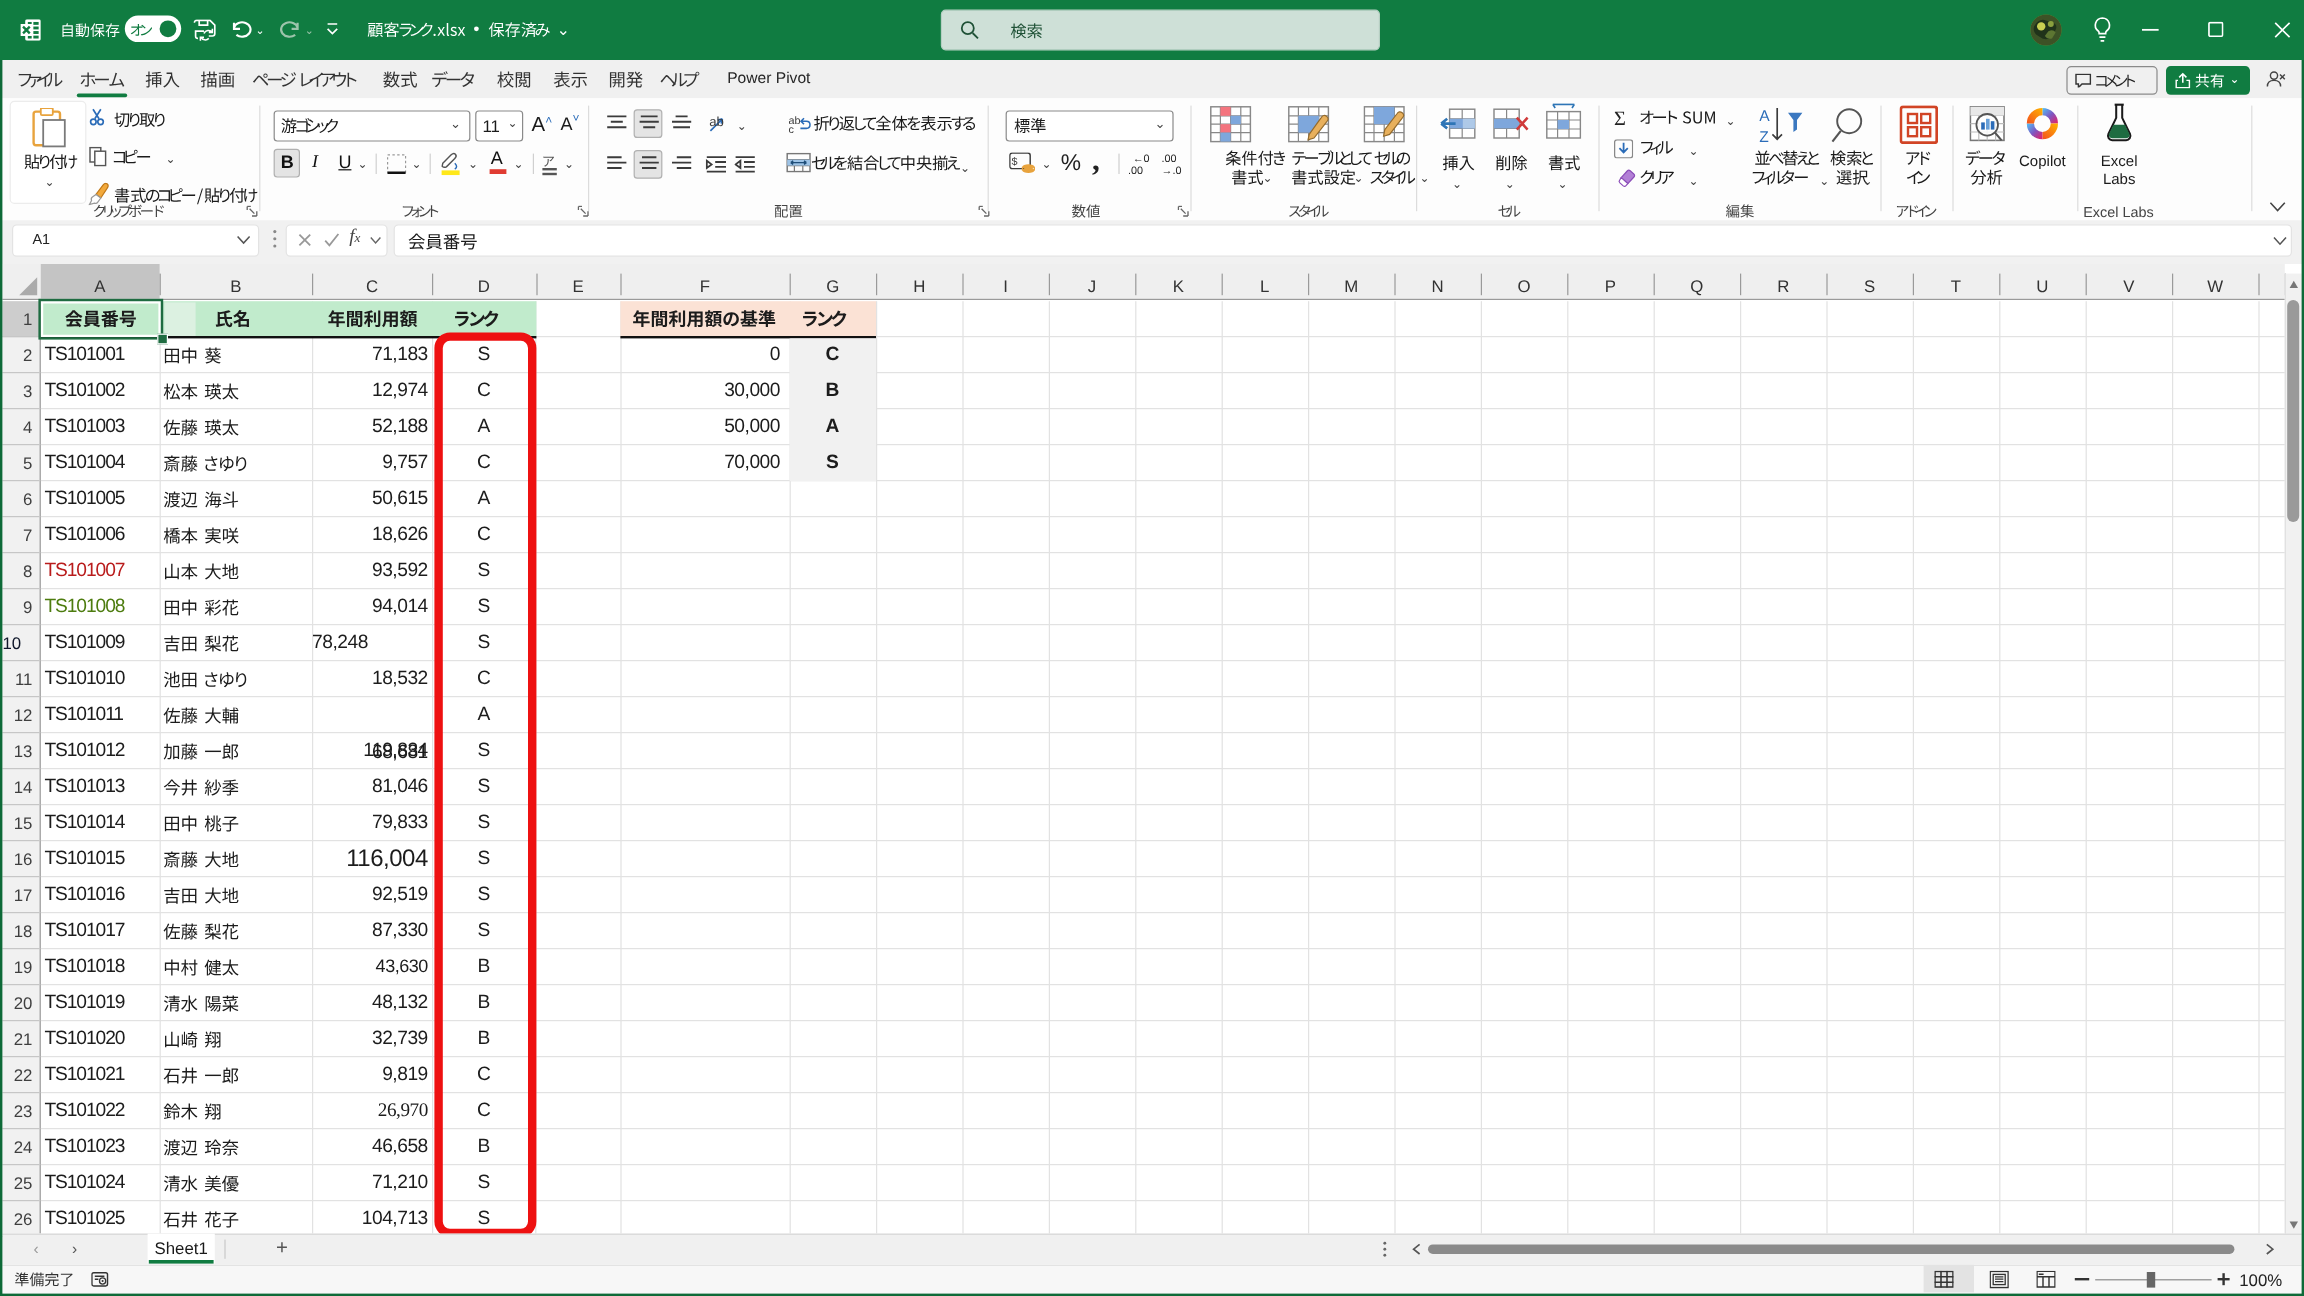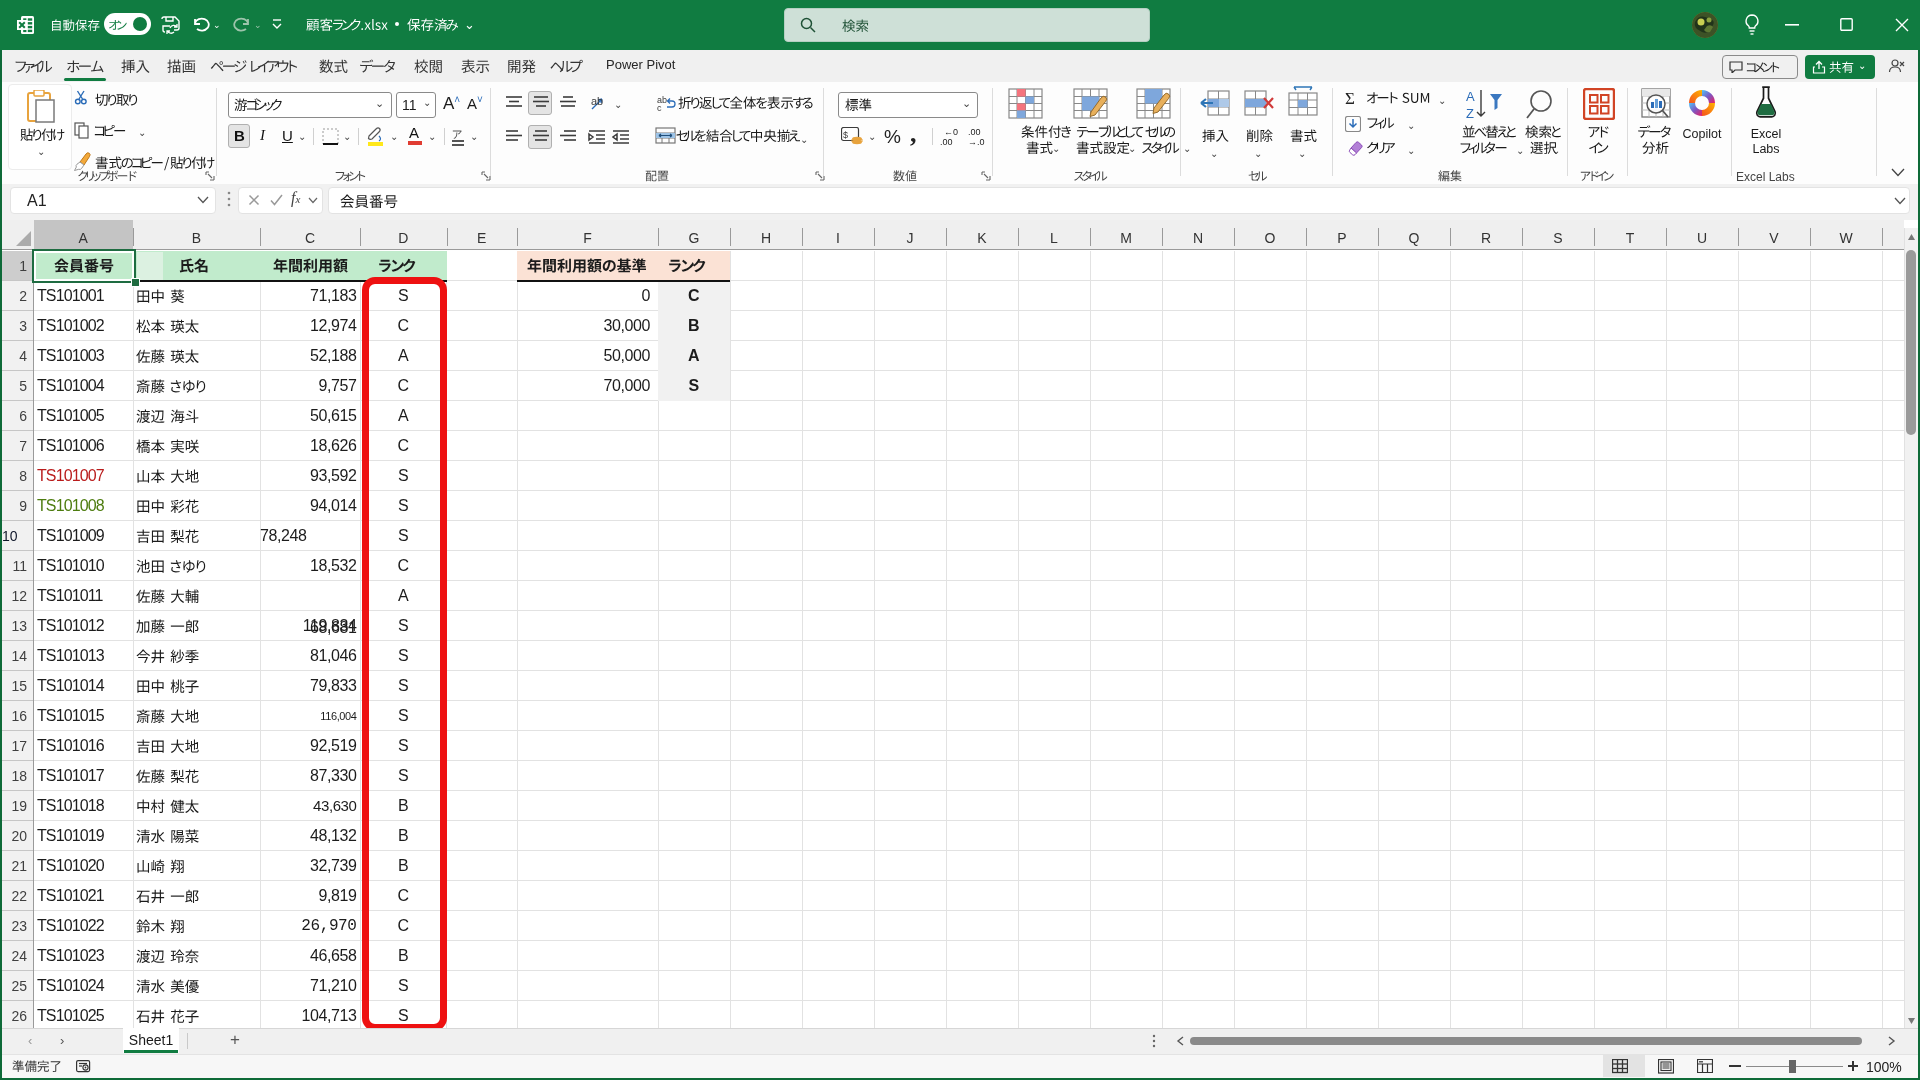--- a/index.html
+++ b/index.html
@@ -965,21 +965,21 @@
     <path d="M7.2 18 h9.6 l3.6 7.5 a2.6 2.6 0 0 1-2.4 3.7 H6 a2.6 2.6 0 0 1-2.4-3.7z" fill="#1E6C41"></path>
   </svg>
 <div style="position:absolute;left:1744px;top:127px;width:44px;text-align:center;font-size:12.5px;color:#1b1b1b;font-family:'Liberation Sans',sans-serif">Excel</div>
 <div style="position:absolute;left:1744px;top:142px;width:44px;text-align:center;font-size:12.5px;color:#1b1b1b;font-family:'Liberation Sans',sans-serif">Labs</div>
 <div style="position:absolute;left:1736px;top:170px;width:80px;font-size:12px;color:#444;font-family:'Liberation Sans',sans-serif">Excel Labs</div>
 <svg style="position:absolute;left:1891px;top:168px;" width="14" height="9" viewBox="0 0 14 9">
     <path d="M1 1 L7 7.5 L13 1" fill="none" stroke="#444" stroke-width="1.3"></path>
   </svg>
 <div style="position:absolute;left:0;top:184px;width:1920px;height:35.5px;background:#F1F1F1"></div>
 <div style="position:absolute;left:10px;top:186.5px;width:206px;height:27px;background:#fff;border-radius:4px;border:1px solid #E3E3E3;box-sizing:border-box"></div>
-<div style="position:absolute;left:27px;top:192px;font-size:16px;color:#222;font-family:'Liberation Sans',sans-serif">A1</div>
+<div style="position:absolute;left:27px;top:192px;font-size:12px;color:#222;font-family:'Liberation Sans',sans-serif">A1</div>
 <svg style="position:absolute;left:197px;top:196px;" width="12" height="8" viewBox="0 0 12 8">
     <path d="M1 1 L6 6.5 L11 1" fill="none" stroke="#555" stroke-width="1.3"></path>
   </svg>
 <svg style="position:absolute;left:227px;top:191px;" width="4" height="18" viewBox="0 0 4 18">
     <circle cx="2" cy="2" r="1.3" fill="#888"></circle>
     <circle cx="2" cy="8" r="1.3" fill="#888"></circle>
     <circle cx="2" cy="14" r="1.3" fill="#888"></circle>
   </svg>
 <div style="position:absolute;left:238px;top:186.5px;width:85px;height:27px;background:#fff;border-radius:4px;border:1px solid #E3E3E3;box-sizing:border-box"></div>
 <svg style="position:absolute;left:248px;top:194px;" width="12" height="12" viewBox="0 0 12 12">
@@ -1375,21 +1375,21 @@
 <div style="position:absolute;left:360px;top:670.5px;width:86.5px;font-size:16px;color:#1c1c1c;line-height:30px;text-align:center;font-family:'Liberation Sans',sans-serif">S</div>
 <div style="position:absolute;left:37px;top:700.5px;font-size:16px;letter-spacing:-0.9px;color:#1c1c1c;line-height:30px;font-family:'Liberation Sans',sans-serif">TS101015</div>
 <svg style="position:absolute;left:136.0px;top:708.0px;overflow:visible" width="63" height="18">
     <g transform="translate(0,13.77) scale(0.014500,-0.014500)" fill="#1c1c1c">
       <use href="#g143" x="0"></use>
       <use href="#g142" x="1000"></use>
       <use href="#g154" x="2360"></use>
       <use href="#g155" x="3360"></use>
     </g>
   </svg>
-<div style="position:absolute;left:260px;top:700.5px;width:96.5px;font-size:11px;letter-spacing:-0.4px;color:#1c1c1c;line-height:30px;text-align:right;font-family:'Liberation Sans',sans-serif">116,004</div>
+<div style="position:absolute;left:260px;top:700.5px;width:96.5px;font-size:20px;letter-spacing:-0.4px;color:#1c1c1c;line-height:30px;text-align:right;font-family:'Liberation Sans',sans-serif">116,004</div>
 <div style="position:absolute;left:360px;top:700.5px;width:86.5px;font-size:16px;color:#1c1c1c;line-height:30px;text-align:center;font-family:'Liberation Sans',sans-serif">S</div>
 <div style="position:absolute;left:37px;top:730.5px;font-size:16px;letter-spacing:-0.9px;color:#1c1c1c;line-height:30px;font-family:'Liberation Sans',sans-serif">TS101016</div>
 <svg style="position:absolute;left:136.0px;top:738.0px;overflow:visible" width="63" height="18">
     <g transform="translate(0,13.77) scale(0.014500,-0.014500)" fill="#1c1c1c">
       <use href="#g158" x="0"></use>
       <use href="#g135" x="1000"></use>
       <use href="#g154" x="2360"></use>
       <use href="#g155" x="3360"></use>
     </g>
   </svg>
@@ -1450,21 +1450,21 @@
 <div style="position:absolute;left:260px;top:880.5px;width:96.5px;font-size:16px;letter-spacing:-0.4px;color:#1c1c1c;line-height:30px;text-align:right;font-family:'Liberation Sans',sans-serif">9,819</div>
 <div style="position:absolute;left:360px;top:880.5px;width:86.5px;font-size:16px;color:#1c1c1c;line-height:30px;text-align:center;font-family:'Liberation Sans',sans-serif">C</div>
 <div style="position:absolute;left:37px;top:910.5px;font-size:16px;letter-spacing:-0.9px;color:#1c1c1c;line-height:30px;font-family:'Liberation Sans',sans-serif">TS101022</div>
 <svg style="position:absolute;left:136.0px;top:918.0px;overflow:visible" width="49" height="18">
     <g transform="translate(0,13.77) scale(0.014500,-0.014500)" fill="#1c1c1c">
       <use href="#g180" x="0"></use>
       <use href="#g181" x="1000"></use>
       <use href="#g178" x="2360"></use>
     </g>
   </svg>
-<div style="position:absolute;left:260px;top:910.5px;width:96.5px;font-size:16px;letter-spacing:-0.4px;color:#1c1c1c;line-height:30px;text-align:right;font-family:Liberation Mono, monospace">26,970</div>
+<div style="position:absolute;left:260px;top:910.5px;width:96.5px;font-size:16px;letter-spacing:-0.4px;color:#1c1c1c;line-height:30px;text-align:right;font-family:Liberation Serif, serif">26,970</div>
 <div style="position:absolute;left:360px;top:910.5px;width:86.5px;font-size:16px;color:#1c1c1c;line-height:30px;text-align:center;font-family:'Liberation Sans',sans-serif">C</div>
 <div style="position:absolute;left:37px;top:940.5px;font-size:16px;letter-spacing:-0.9px;color:#1c1c1c;line-height:30px;font-family:'Liberation Sans',sans-serif">TS101023</div>
 <svg style="position:absolute;left:136.0px;top:948.0px;overflow:visible" width="63" height="18">
     <g transform="translate(0,13.77) scale(0.014500,-0.014500)" fill="#1c1c1c">
       <use href="#g146" x="0"></use>
       <use href="#g147" x="1000"></use>
       <use href="#g182" x="2360"></use>
       <use href="#g183" x="3360"></use>
     </g>
   </svg>

